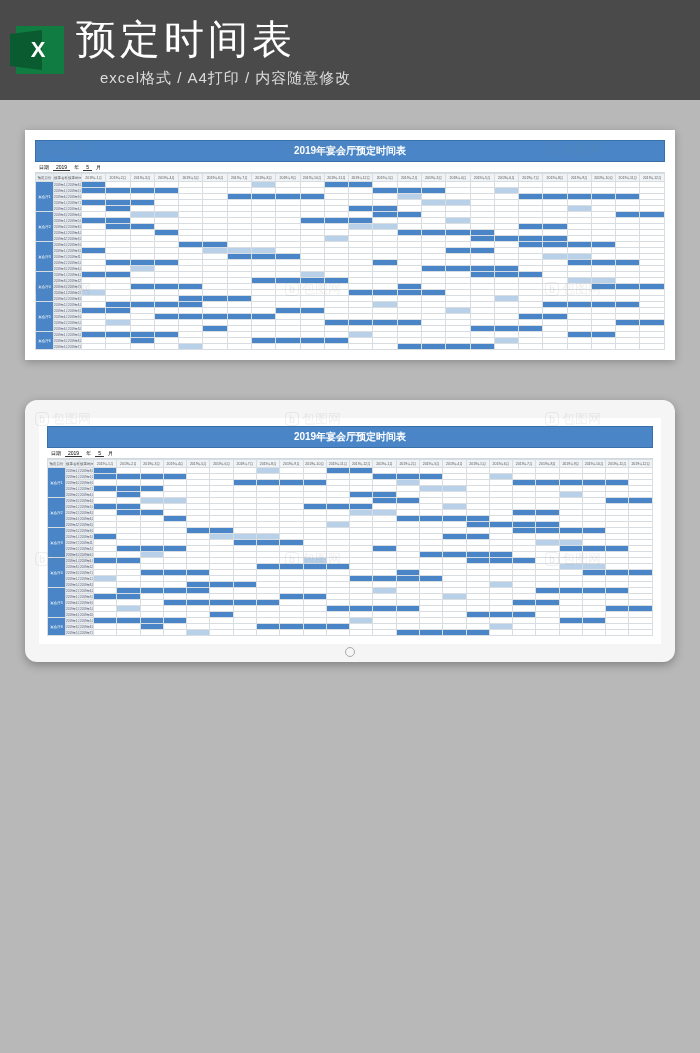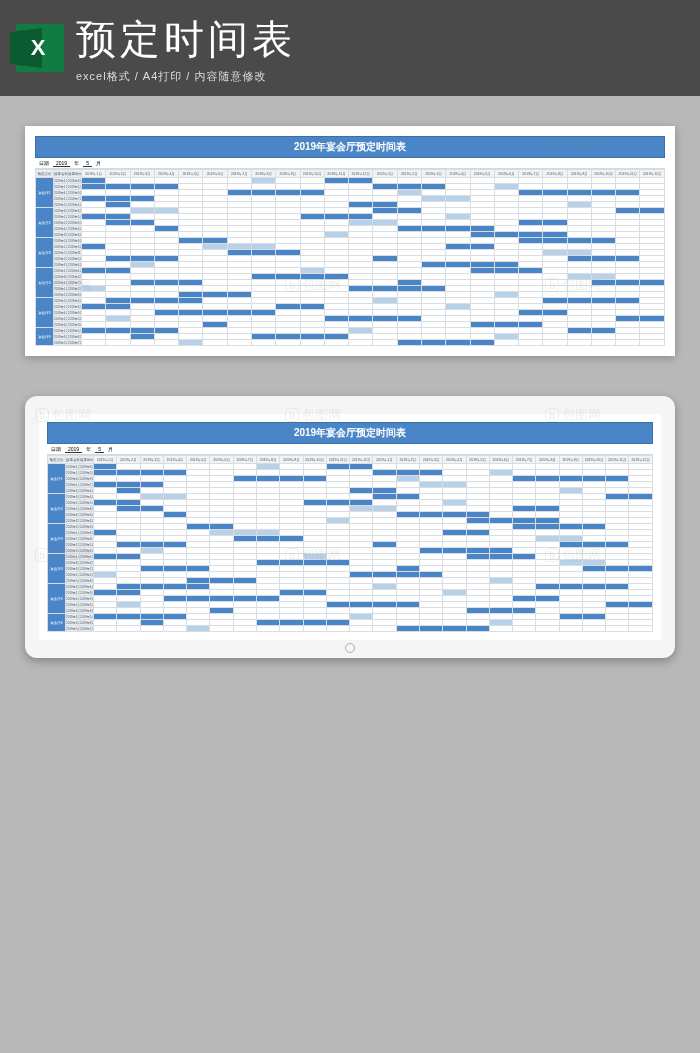--- a/index.html
+++ b/index.html
@@ -31,21 +31,21 @@
     width: 32px; height: 40px;
     background: #0a5c30;
     clip-path: polygon(0 10%, 100% 0, 100% 100%, 0 90%);
   }
   .excel-x {
     color: white; font-size: 22px; font-weight: bold;
     position: relative; z-index: 2; margin-left: -4px;
   }
   .header-text { color: #fff; }
   .header-title { font-size: 40px; font-weight: 300; letter-spacing: 4px; }
-  .header-sub { font-size: 11px; color: #ddd; letter-spacing: 1px; margin-top: 2px; }
+  .header-sub { font-size: 15px; color: #ddd; letter-spacing: 1px; margin-top: 2px; margin-left: 24px; }
 
   .preview-container {
     padding: 30px 25px;
     display: flex;
     flex-direction: column;
     gap: 40px;
   }
 
   .sheet-preview, .tablet-preview {
     background: #fff;

